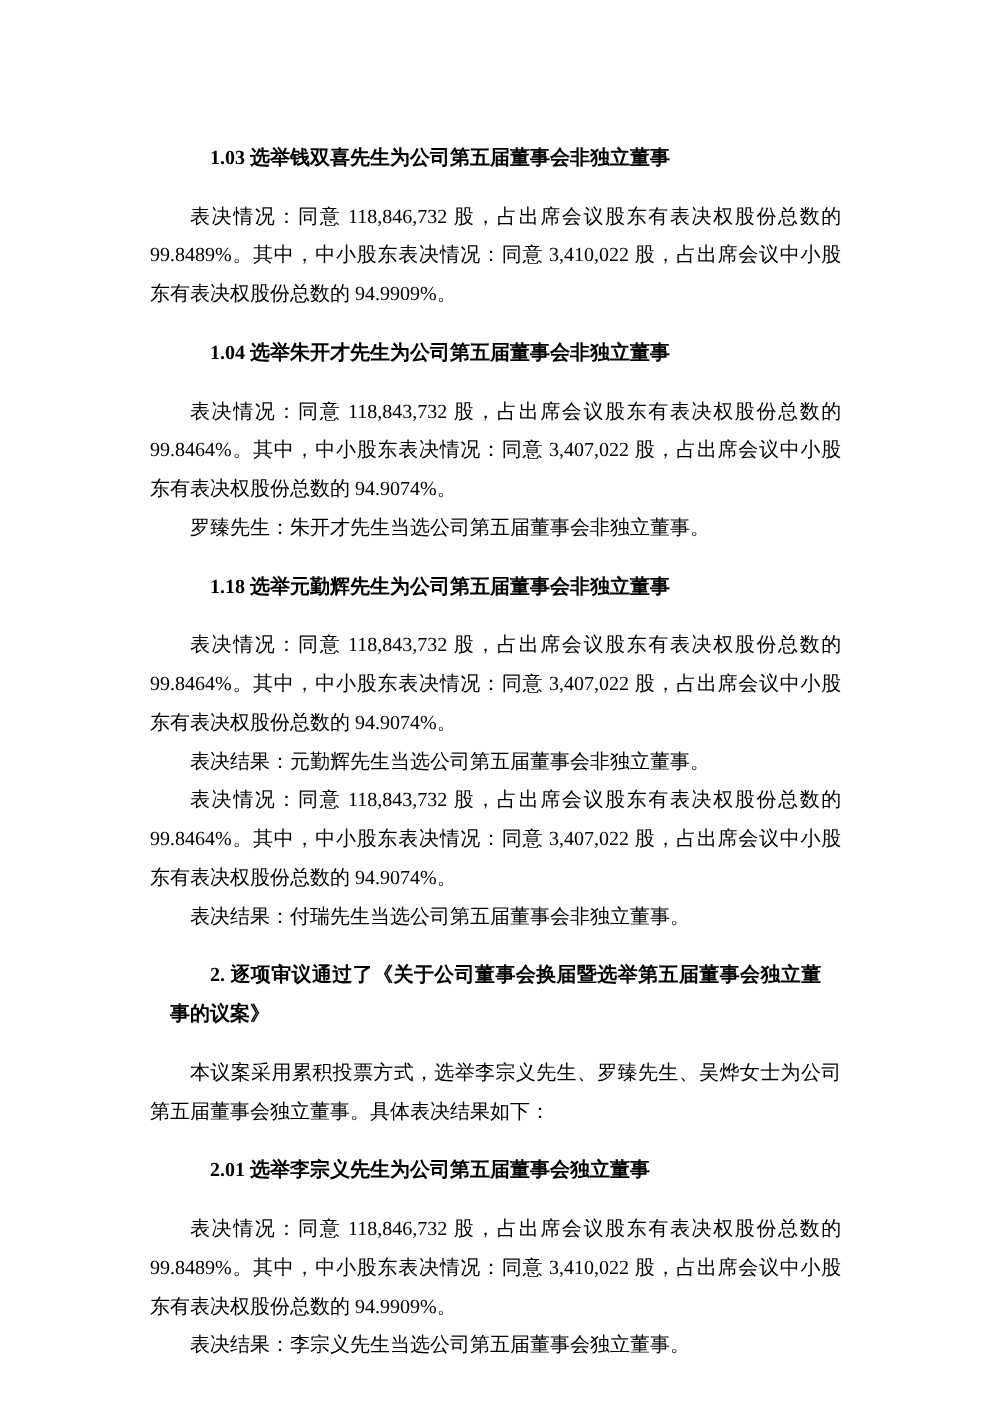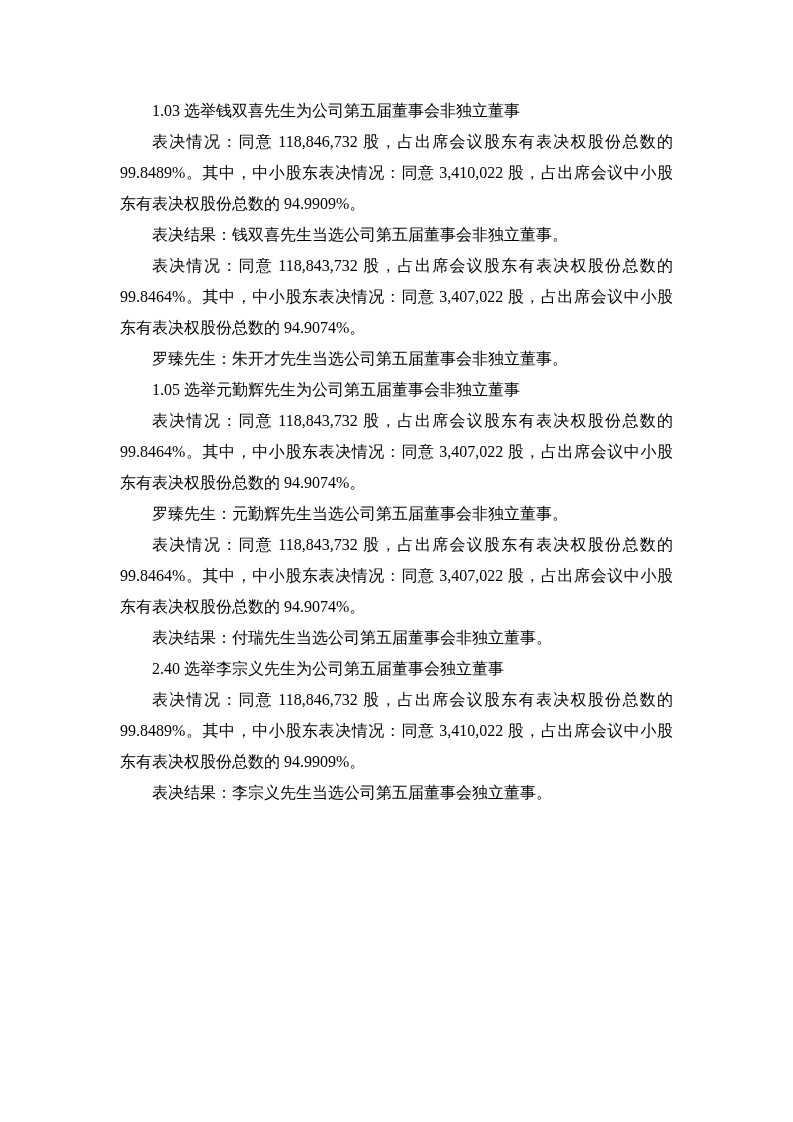--- a/index.html
+++ b/index.html
@@ -18,61 +18,65 @@
     font-family: "Liberation Serif", "DejaVu Serif", serif;
     font-size: 16px;
     line-height: 31px;
     color: #000000;
     overflow: hidden;
   }
   .doc-section {
     margin: 0;
   }
   .doc-heading {
-    font-weight: normal;
+    font-weight: bold;
     font-size: 16px;
     line-height: 31px;
-    margin: 0;
+    margin: 16px;
     text-indent: 2em;
     text-align: justify;
   }
   .doc-para {
     margin: 0;
     text-indent: 2em;
     text-align: justify;
     text-justify: inter-character;
   }
 </style>
 </head>
 <body>
 
 <div class="page">
 
   <div class="doc-section">
     <h3 class="doc-heading">1.03 选举钱双喜先生为公司第五届董事会非独立董事</h3>
     <p class="doc-para">表决情况：同意 118,846,732 股，占出席会议股东有表决权股份总数的 99.8489%。其中，中小股东表决情况：同意 3,410,022 股，占出席会议中小股东有表决权股份总数的 94.9909%。</p>
-    <p class="doc-para">表决结果：钱双喜先生当选公司第五届董事会非独立董事。</p>
   </div>
 
   <div class="doc-section">
+    <h3 class="doc-heading">1.04 选举朱开才先生为公司第五届董事会非独立董事</h3>
     <p class="doc-para">表决情况：同意 118,843,732 股，占出席会议股东有表决权股份总数的 99.8464%。其中，中小股东表决情况：同意 3,407,022 股，占出席会议中小股东有表决权股份总数的 94.9074%。</p>
     <p class="doc-para">罗臻先生：朱开才先生当选公司第五届董事会非独立董事。</p>
   </div>
 
   <div class="doc-section">
-    <h3 class="doc-heading">1.05 选举元勤辉先生为公司第五届董事会非独立董事</h3>
+    <h3 class="doc-heading">1.18 选举元勤辉先生为公司第五届董事会非独立董事</h3>
     <p class="doc-para">表决情况：同意 118,843,732 股，占出席会议股东有表决权股份总数的 99.8464%。其中，中小股东表决情况：同意 3,407,022 股，占出席会议中小股东有表决权股份总数的 94.9074%。</p>
-    <p class="doc-para">罗臻先生：元勤辉先生当选公司第五届董事会非独立董事。</p>
+    <p class="doc-para">表决结果：元勤辉先生当选公司第五届董事会非独立董事。</p>
   </div>
 
   <div class="doc-section">
     <p class="doc-para">表决情况：同意 118,843,732 股，占出席会议股东有表决权股份总数的 99.8464%。其中，中小股东表决情况：同意 3,407,022 股，占出席会议中小股东有表决权股份总数的 94.9074%。</p>
     <p class="doc-para">表决结果：付瑞先生当选公司第五届董事会非独立董事。</p>
   </div>
 
+  <div class="doc-section">
+    <h3 class="doc-heading">2. 逐项审议通过了《关于公司董事会换届暨选举第五届董事会独立董事的议案》</h3>
+    <p class="doc-para">本议案采用累积投票方式，选举李宗义先生、罗臻先生、吴烨女士为公司第五届董事会独立董事。具体表决结果如下：</p>
+  </div>
 
   <div class="doc-section">
-    <h3 class="doc-heading">2.40 选举李宗义先生为公司第五届董事会独立董事</h3>
+    <h3 class="doc-heading">2.01 选举李宗义先生为公司第五届董事会独立董事</h3>
     <p class="doc-para">表决情况：同意 118,846,732 股，占出席会议股东有表决权股份总数的 99.8489%。其中，中小股东表决情况：同意 3,410,022 股，占出席会议中小股东有表决权股份总数的 94.9909%。</p>
     <p class="doc-para">表决结果：李宗义先生当选公司第五届董事会独立董事。</p>
   </div>
 
 </div>
 
 </body></html>

